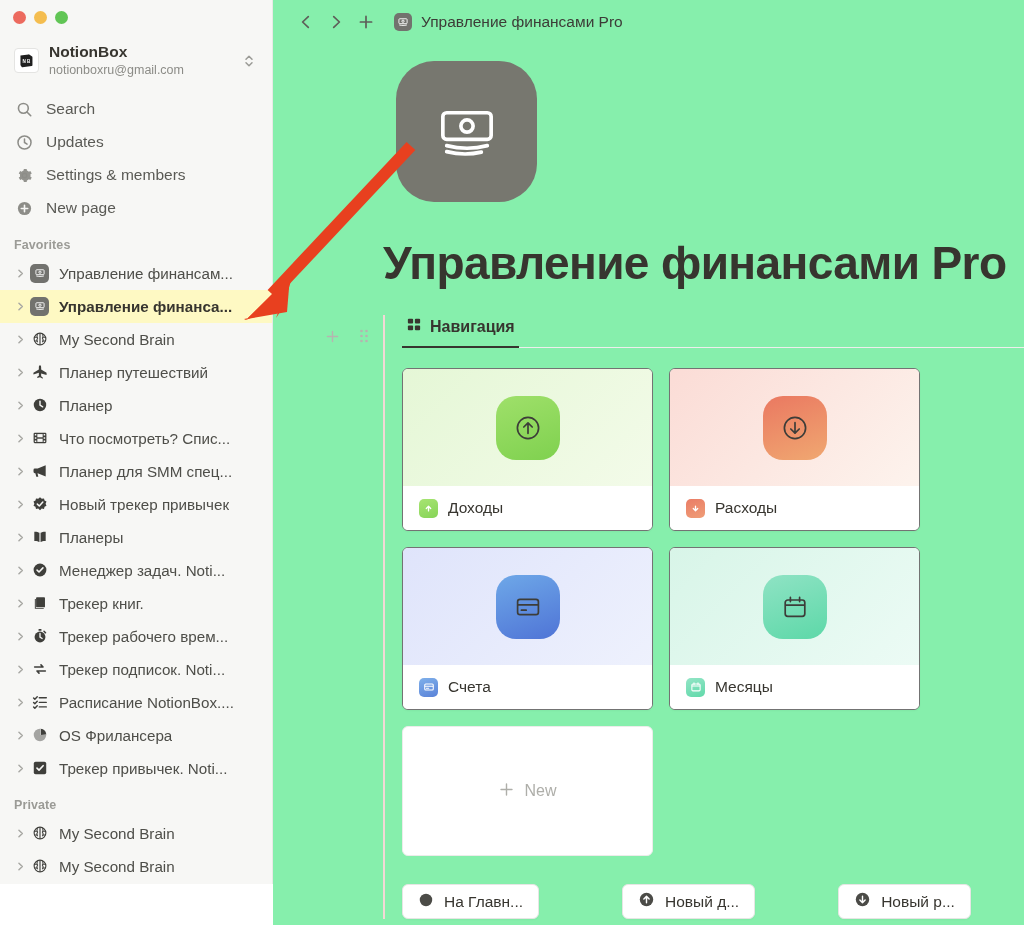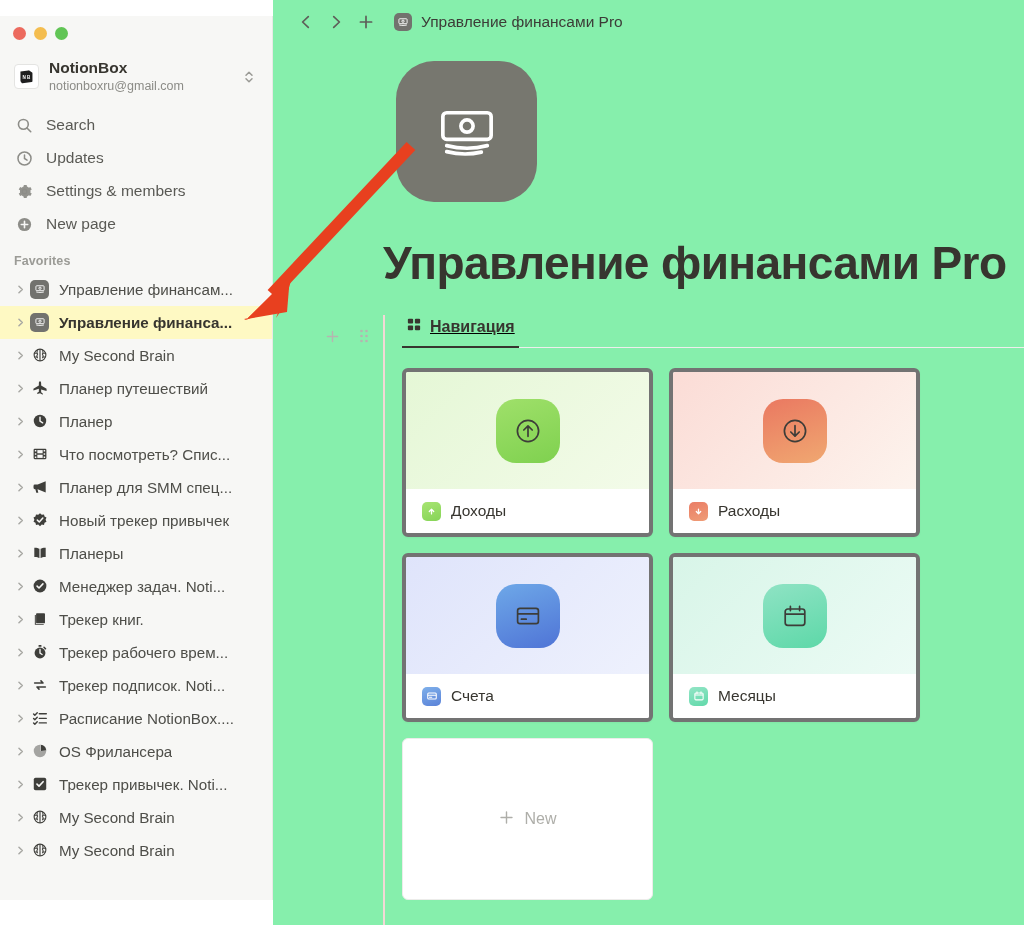--- a/index.html
+++ b/index.html
@@ -12,21 +12,20 @@
   #app { position: relative; width: 1024px; height: 925px; display: flex; }
 
   
   #sidebar {
     width: 273px; height: 884px;
     background: #f7f7f5;
     border-right: 1px solid #e9e9e7;
     position: relative;
     overflow: hidden;
     flex: 0 0 273px;
-    margin-top: 16px;
   }
   .traffic { display: flex; gap: 8px; padding: 11px 0 0 13px; }
   .dot { width: 13px; height: 13px; border-radius: 50%; }
   .dot.red { background: #ec6a5e; }
   .dot.yellow { background: #f4bd4f; }
   .dot.green { background: #61c555; }
 
   .ws-row {
     display: flex; align-items: center;
     margin: 14px 8px 0 8px;
@@ -110,46 +109,46 @@
     margin: 34px 0 0 110px; letter-spacing: -0.6px; white-space: nowrap;
   }
 
   .block-row { display: flex; align-items: flex-start; margin-top: 25px; }
   .gutter { width: 110px; flex: 0 0 110px; display: flex; justify-content: flex-end; align-items: center;
             padding-top: 10px; padding-right: 8px; gap: 10px; }
   .gut-btn { width: 22px; height: 22px; display:flex; align-items:center; justify-content:center;
              color: #b5b5b0; cursor: pointer; border-radius: 4px; }
 
   .db-block { flex: 1; border-left: 2px solid #f2d8d6; padding-left: 17px; min-width: 0; }
-  .db-tabs { display: flex; align-items: flex-end; text-decoration: underline; }
+  .db-tabs { display: flex; align-items: flex-end; }
   .db-tab {
     display: flex; align-items: center; gap: 8px;
     padding: 2px 4px 9px 4px; cursor: pointer;
     border-bottom: 2.5px solid #37352f;
     color: #37352f; font-size: 16px; font-weight: 600;
   }
   .db-tabs-rule { flex: 1; border-bottom: 1.5px solid #eeeeec; height: 0; margin-bottom: 0px; }
 
   .cards { display: flex; flex-wrap: wrap; gap: 16px; margin-top: 20px; }
   .card {
-    width: 251px; border: 4px solid #737373; border-radius: 6px;
+    width: 251px; border: 1px solid #737373; border-radius: 6px;
     overflow: hidden; background: #fff; cursor: pointer;
     box-shadow: 0 1px 2px rgba(15,15,15,.035);
   }
   .card-cover { height: 117px; display: flex; align-items: center; justify-content: center; }
   .card-emblem {
     width: 64px; height: 64px; border-radius: 20px;
     display: flex; align-items: center; justify-content: center;
   }
   .card-foot { height: 44px; display: flex; align-items: center; padding: 0 16px; gap: 10px; background:#fff; }
   .card-badge { width: 19px; height: 19px; border-radius: 5px; display:flex; align-items:center; justify-content:center; flex: 0 0 19px;}
   .card-name { font-size: 15.5px; color: #37352f; font-weight: 500; white-space: nowrap; }
   .card.new {
     display: flex; align-items: center; justify-content: center;
-    height: 162px; color: #aeaea9; font-size: 16px; gap: 9px;
+    height: 130px; color: #aeaea9; font-size: 16px; gap: 9px;
     border: 1px solid #ececea; box-shadow: none;
   }
 
   .btn-row { display: flex; gap: 83px; margin-top: 28px; }
   .pill {
     display: flex; align-items: center; gap: 10px;
     height: 35px; padding: 0 15px;
     border: 1px solid #e6e6e4; border-radius: 6px; background: #fff;
     font-size: 15.5px; color: #37352f; cursor: pointer; white-space: nowrap;
     box-shadow: 0 1px 2px rgba(15,15,15,.03);
@@ -466,20 +465,21 @@
           <span class="fav-ico">
             <svg width="16" height="16" viewBox="0 0 18 18">
               <rect x="2" y="2" width="14" height="14" rx="2" fill="#3f3f3b"></rect>
               <path d="M5.6 9.1 7.9 11.4 12.5 6.4" stroke="#f7f7f5" stroke-width="1.8" fill="none" stroke-linecap="round" stroke-linejoin="round"></path>
             </svg>
           </span>
           <span class="fav-label">Трекер привычек. Noti...</span>
         </div>
       </div>
 
+    <div class="section-head">Private</div>
     <div id="priv-list">
         <div class="fav-item">
           <span class="fav-caret">
             <svg width="11" height="11" viewBox="0 0 12 12" fill="none" stroke="currentColor" stroke-width="1.6" stroke-linecap="round" stroke-linejoin="round">
               <path d="M4.3 2.4 8 6l-3.7 3.6"></path>
             </svg>
           </span>
           <span class="fav-ico">
             <svg width="16" height="16" viewBox="0 0 18 18" fill="none" stroke="#3f3f3b" stroke-width="1.25">
               <circle cx="9" cy="9" r="6.6"></circle>

